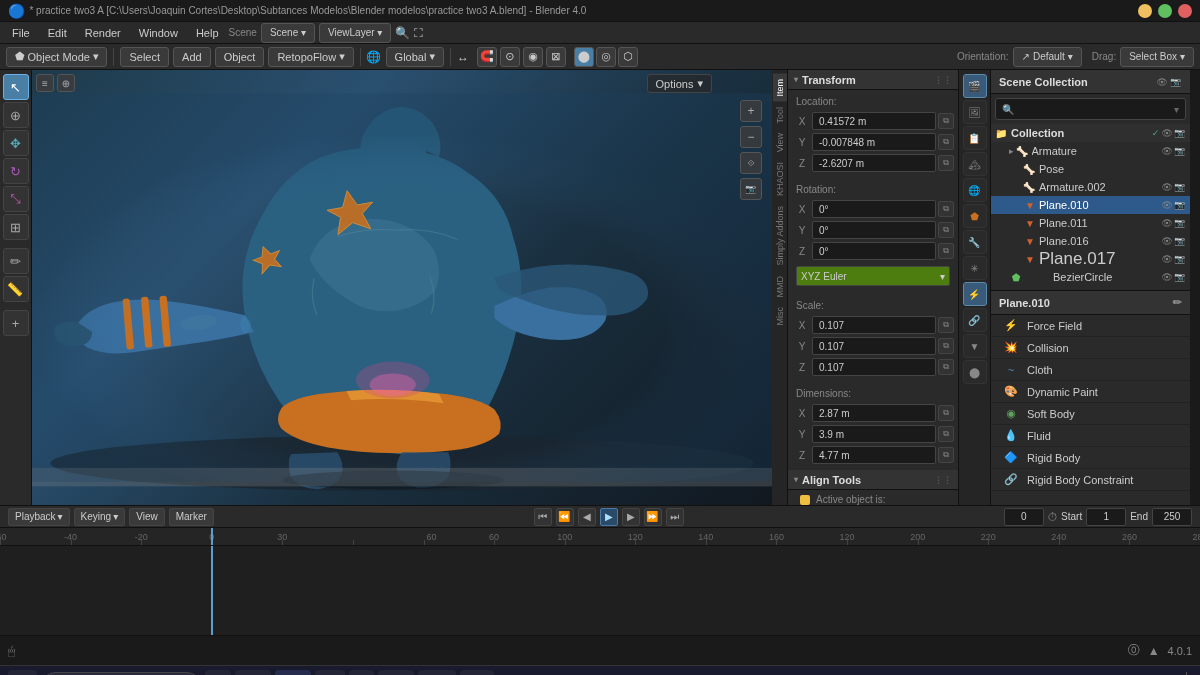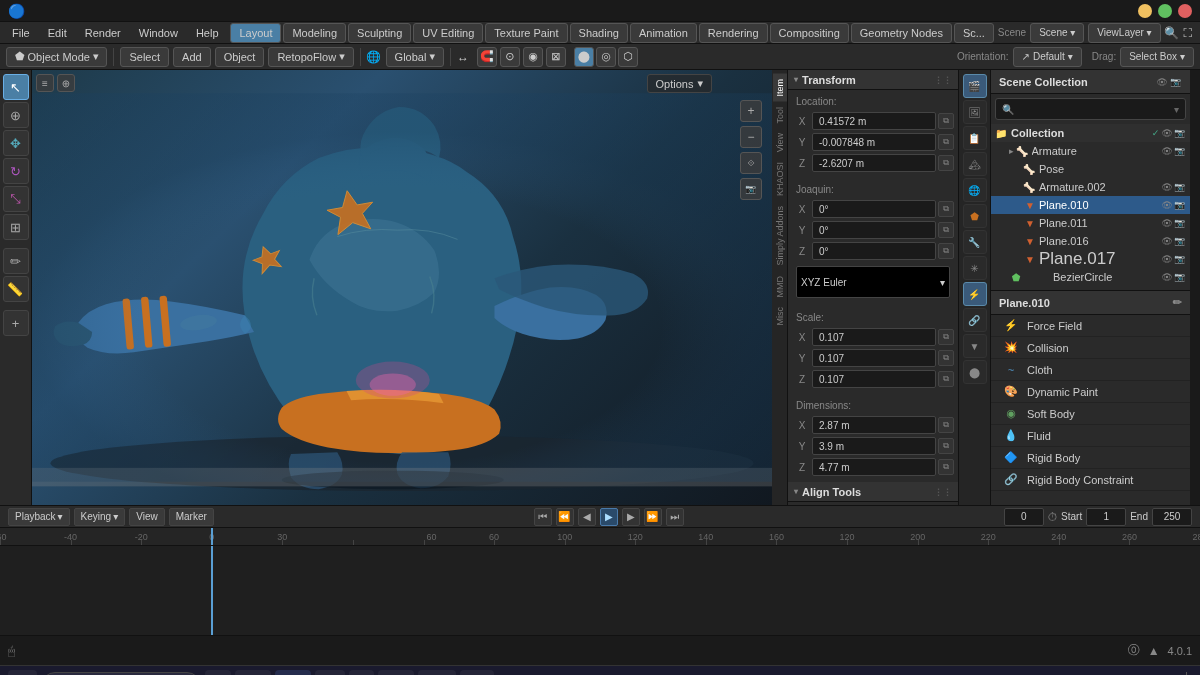--- a/index.html
+++ b/index.html
@@ -186,22 +186,22 @@
     .section-triangle { font-size: 8px; color: #888; }
 
     .rotation-dropdown {
       display: flex;
       align-items: center;
       gap: 2px;
       padding: 4px;
     }
     .dropdown-select {
       flex: 1;
-      height: 32px;
-      background: #000000;
+      height: 20px;
+      background: #4d7c0f;
       border: 1px solid #444;
       border-radius: 2px;
       padding: 0 4px;
       font-size: 10px;
       color: #ccc;
       display: flex;
       align-items: center;
       justify-content: space-between;
       cursor: pointer;
     }
@@ -559,49 +559,35 @@
       background: #f0c040;
       border-radius: 2px;
     }
   </style>
 </head>
 <body>
 
 <div id="titlebar">
   <div id="titlebar-left">
     <span style="font-size:14px;">🔵</span>
+    <span style="font-size:10px;color:#999;">* practice two3 A [C:\Users\Joaquin Cortes\Desktop\Subtances Modelos\Blender modelos\practice two3 A.blend] - Blender 4.0</span>
   </div>
   <div id="titlebar-controls">
     <div class="title-btn min">—</div>
     <div class="title-btn max">☐</div>
     <div class="title-btn close">✕</div>
   </div>
 </div>
 
 <div id="menubar">
   <span class="menu-item">File</span>
   <span class="menu-item">Edit</span>
   <span class="menu-item">Render</span>
   <span class="menu-item">Window</span>
   <span class="menu-item">Help</span>
-  <div style="flex:1;display:flex;align-items:center;justify-content:center;">
-    <div style="display:flex;gap:2px;">
-      <div class="toolbar-btn active">Layout</div>
-      <div class="toolbar-btn">Modeling</div>
-      <div class="toolbar-btn">Sculpting</div>
-      <div class="toolbar-btn">UV Editing</div>
-      <div class="toolbar-btn">Texture Paint</div>
-      <div class="toolbar-btn">Shading</div>
-      <div class="toolbar-btn">Animation</div>
-      <div class="toolbar-btn">Rendering</div>
-      <div class="toolbar-btn">Compositing</div>
-      <div class="toolbar-btn">Geometry Nodes</div>
-      <div class="toolbar-btn">Sc...</div>
-    </div>
-  </div>
   <div style="display:flex;align-items:center;gap:4px;padding-right:4px;">
     <span style="font-size:10px;color:#888;">Scene</span>
     <div class="toolbar-btn" style="font-size:10px;">Scene ▾</div>
     <div class="toolbar-btn" style="font-size:10px;">ViewLayer ▾</div>
     <span style="font-size:12px;cursor:pointer;">🔍</span>
     <span style="font-size:12px;cursor:pointer;">⛶</span>
   </div>
 </div>
 
 <div style="display:flex;flex-direction:column;height:calc(675px - 22px - 22px - 40px);">
@@ -795,21 +781,21 @@
         <div class="props-field">
           <div class="props-field-label">Z</div>
           <div class="props-field-value">
             <span>-2.6207 m</span>
           </div>
           <div class="props-copy-btn">⧉</div>
         </div>
       </div>
 
       <div class="props-section">
-        <div class="props-label">Joaquin:</div>
+        <div class="props-label">Rotation:</div>
         <div class="props-field">
           <div class="props-field-label">X</div>
           <div class="props-field-value">
             <span>0°</span>
           </div>
           <div class="props-copy-btn">⧉</div>
         </div>
         <div class="props-field">
           <div class="props-field-label">Y</div>
           <div class="props-field-value">

